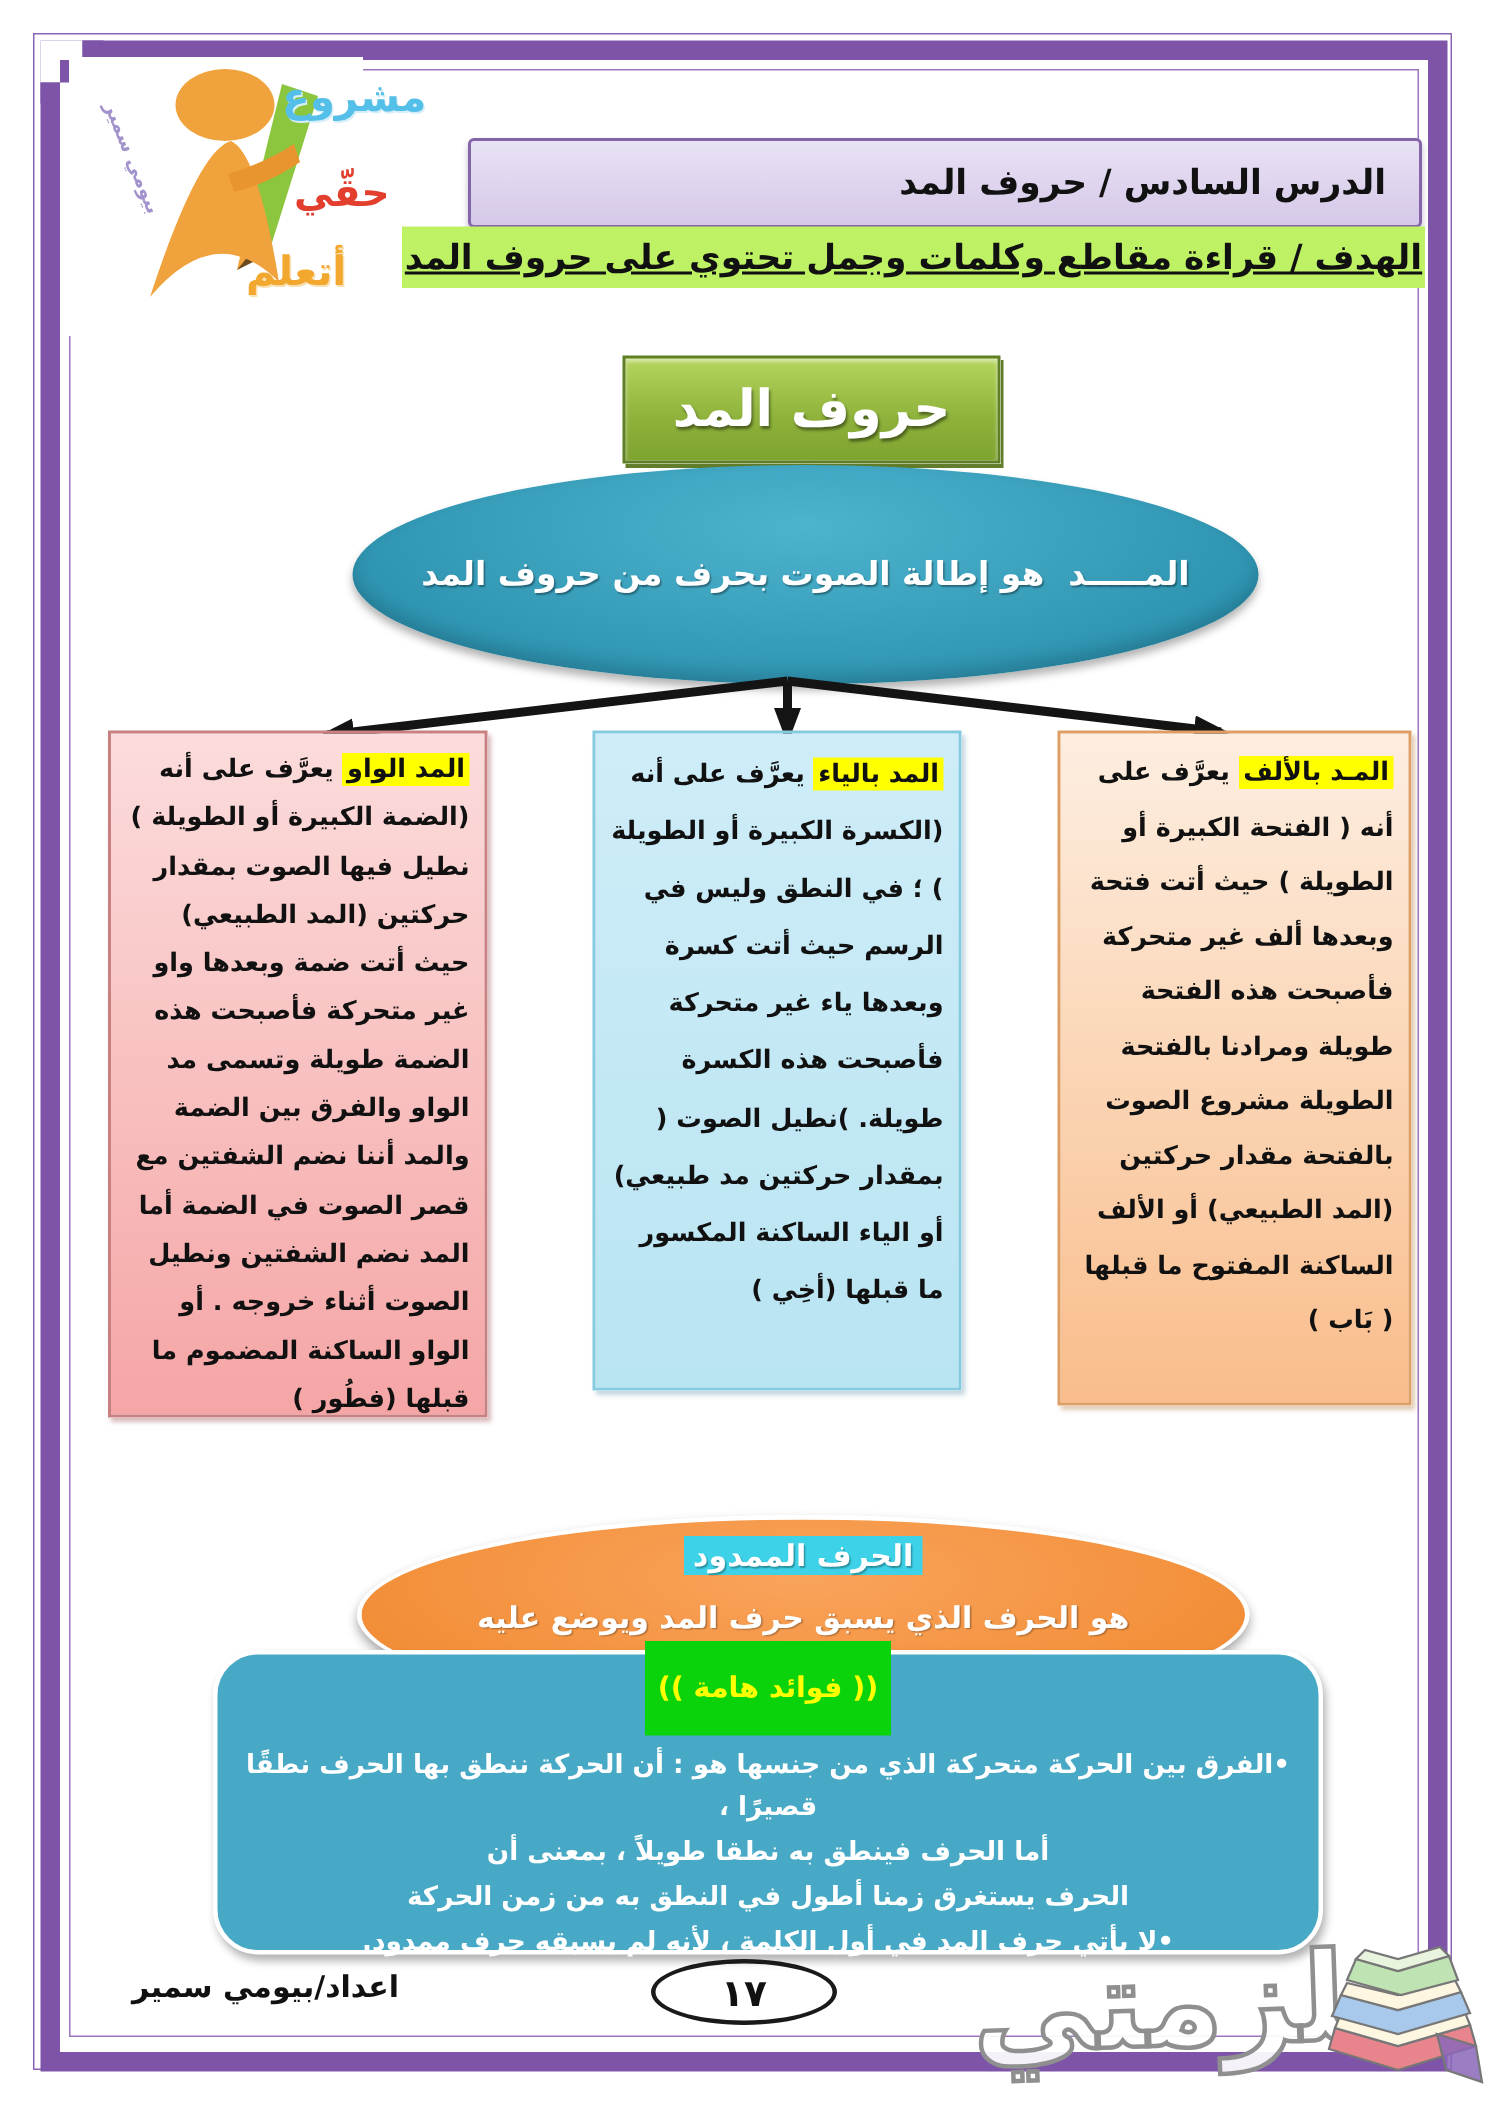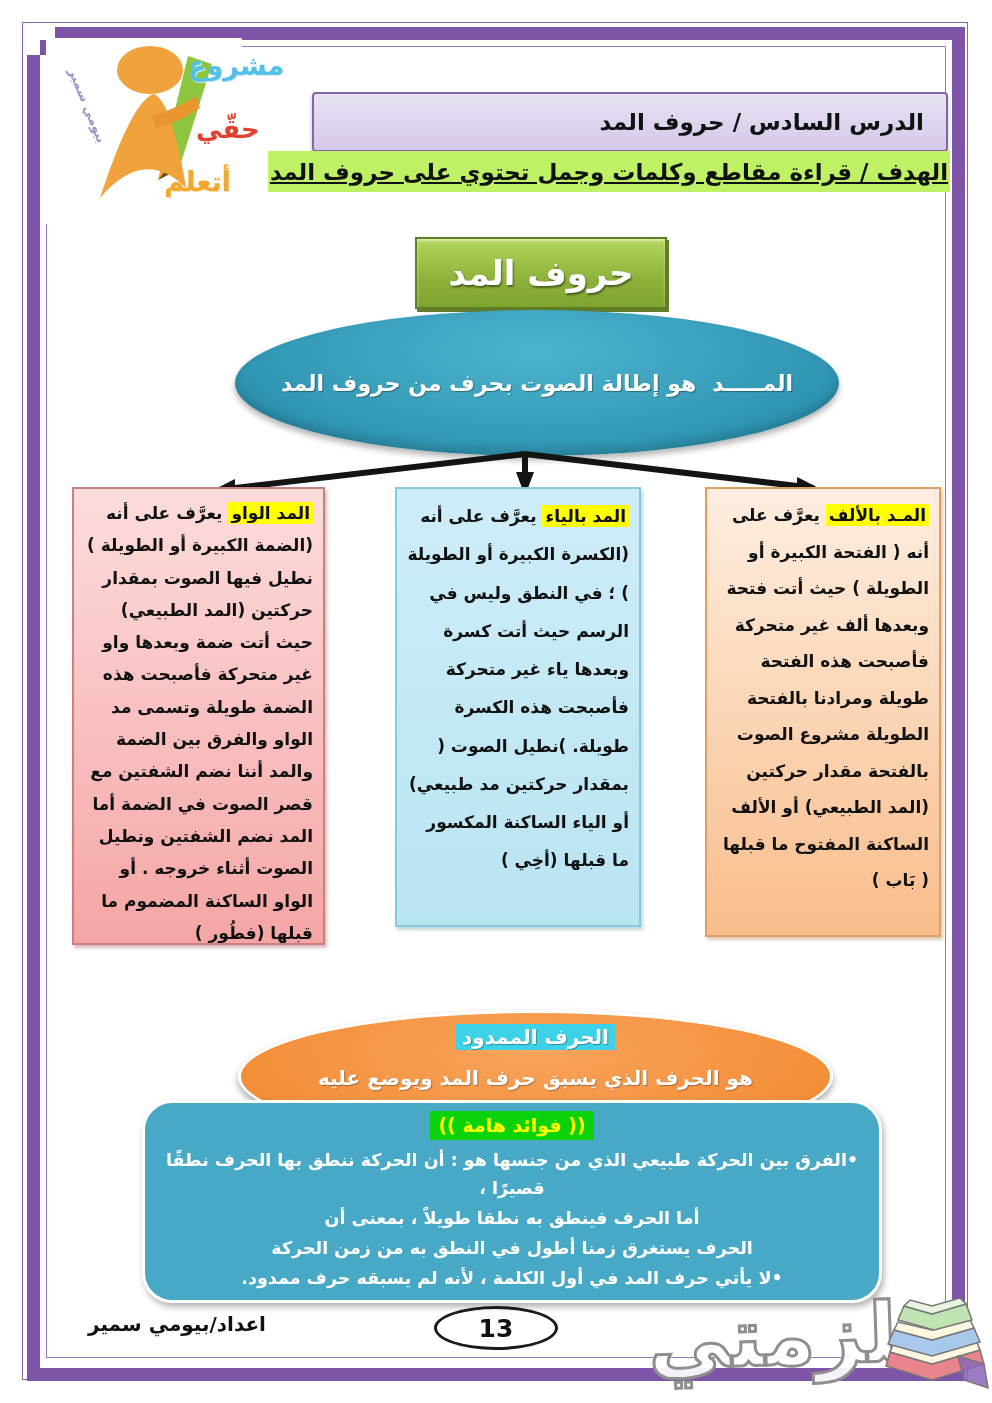--- a/index.html
+++ b/index.html
@@ -66,21 +66,21 @@
     border:3px solid #fff;box-shadow:0 4px 7px rgba(0,0,0,.35);box-sizing:border-box;
     display:flex;flex-direction:column;align-items:center;justify-content:center;gap:16px;
     color:#fff;font-weight:bold;font-size:20px;text-shadow:1px 1px 1px rgba(0,0,0,.3);}
   .hl-cyan{background:#3dd2e8;padding:1px 6px;}
   
   .notes-box{position:absolute;left:142px;top:1100px;width:740px;height:203px;
     background:#47a9c5;border:3px solid #fff;border-radius:30px;box-sizing:border-box;
     box-shadow:2px 4px 6px rgba(0,0,0,.3);display:flex;flex-direction:column;align-items:center;
     justify-content:center;gap:3px;padding:10px 18px;color:#fff;font-weight:bold;font-size:17.5px;
     text-align:center;line-height:1.55;}
-  .notes-title{color:#ffff00;background:#0bd30b;padding:0 8px;font-size:19px;margin-bottom:4px;}
+  .notes-title{color:#ffff00;background:#0bd30b;padding:17px 8px;font-size:19px;margin-bottom:4px;}
   
   .credit{position:absolute;left:88px;top:1312px;font-size:20px;font-weight:bold;color:#111;}
   .page-oval{position:absolute;left:434px;top:1306px;width:124px;height:44px;border-radius:50%;
     border:3px solid #1a1a1a;display:flex;align-items:center;justify-content:center;
     font-size:25px;font-weight:bold;color:#111;box-sizing:border-box;}
   
   .watermark{position:absolute;left:648px;top:1288px;z-index:10;font-size:82px;font-weight:bold;
     color:rgba(255,255,255,.92);-webkit-text-stroke:3px #8f8f8f;transform:rotate(-2deg);
     letter-spacing:2px;}
   .books{position:absolute;left:880px;top:1280px;z-index:11;}
@@ -154,29 +154,29 @@
   </div>
 
   <div class="mamdud-ellipse">
     <span class="hl-cyan">الحرف الممدود</span>
     <span>هو الحرف الذي يسبق حرف المد ويوضع عليه</span>
     <span>حركة حرف المد (الضمة  -  الفتحة -  الكسرة  )</span>
   </div>
 
   <div class="notes-box">
     <span class="notes-title">(( فوائد هامة ))</span>
-    <span>•الفرق بين الحركة طبيعي الذي من جنسها هو : أن الحركة ننطق بها الحرف نطقًا قصيرًا ،</span>
+    <span>•الفرق بين الحركة متحركة الذي من جنسها هو : أن الحركة ننطق بها الحرف نطقًا قصيرًا ،</span>
     <span>أما الحرف فينطق به نطقا طويلاً ، بمعنى أن</span>
     <span>الحرف يستغرق زمنا أطول في النطق به من زمن الحركة</span>
     <span>•لا يأتي حرف المد في أول الكلمة ، لأنه لم يسبقه حرف ممدود.</span>
   </div>
 
   <div class="credit">اعداد/بيومي سمير</div>
   <div class="page-oval">
-    <span>13</span>
+    <span>١٧</span>
   </div>
 
   <div class="watermark">ملزمتي</div>
   <svg class="books" width="112" height="120" viewBox="0 0 112 120">
     <g stroke="#777" stroke-width="1.5">
       <path d="M6,86 L52,100 L104,84 L100,70 L52,84 L10,72 Z" fill="#e8858c"></path>
       <path d="M10,72 L52,84 L100,70 L96,60 L52,72 L14,62 Z" fill="#fdf6e0"></path>
       <path d="M8,64 L52,76 L100,62 L94,48 L52,60 L14,50 Z" fill="#a9c9ec"></path>
       <path d="M14,50 L52,60 L94,48 L90,40 L52,50 L18,42 Z" fill="#fdf6e0"></path>
       <path d="M18,40 L54,50 L92,40 L86,24 L52,34 L24,26 Z" fill="#bfe3b2"></path>

